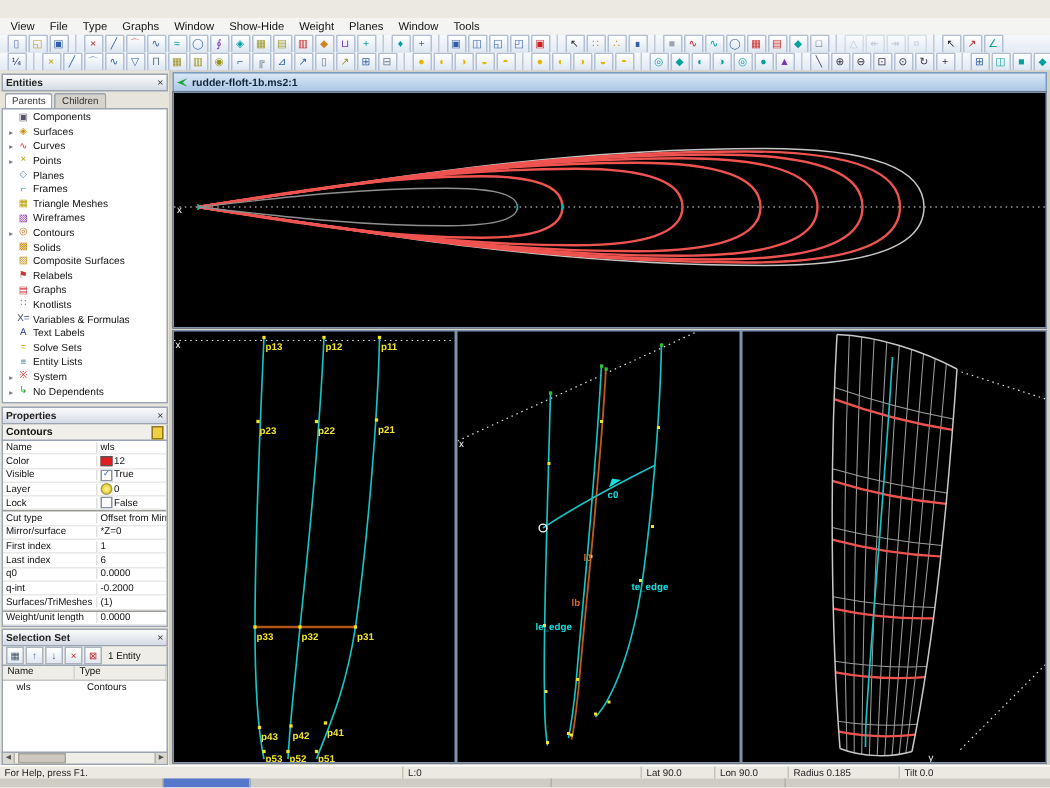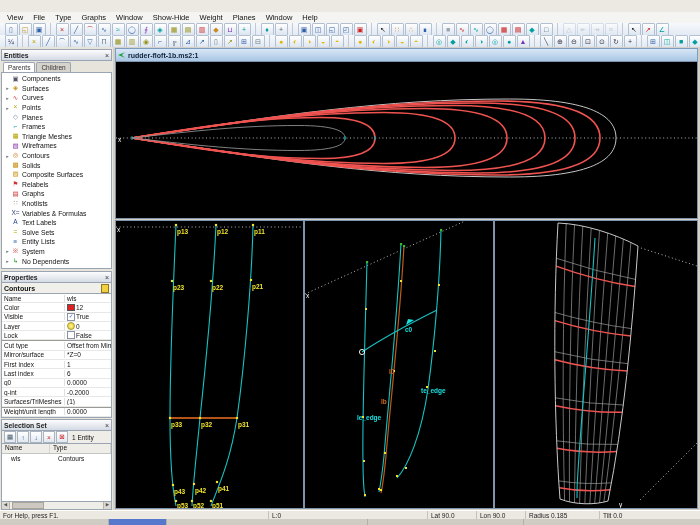--- a/index.html
+++ b/index.html
@@ -93,21 +93,21 @@
   <div class="menubar" id="menubar">
       <div class="menu-item">View</div>
       <div class="menu-item">File</div>
       <div class="menu-item">Type</div>
       <div class="menu-item">Graphs</div>
       <div class="menu-item">Window</div>
       <div class="menu-item">Show-Hide</div>
       <div class="menu-item">Weight</div>
       <div class="menu-item">Planes</div>
       <div class="menu-item">Window</div>
-      <div class="menu-item">Help</div>
+      <div class="menu-item">Tools</div>
     </div>
   <div class="tbrow" id="tbrow1">
       <div class="tb-group">
         <div class="tb-btn">
           <span class="tb-glyph" style="color: rgb(74, 110, 168);">▯</span>
         </div>
         <div class="tb-btn">
           <span class="tb-glyph" style="color: rgb(200, 149, 30);">◱</span>
         </div>
         <div class="tb-btn">

